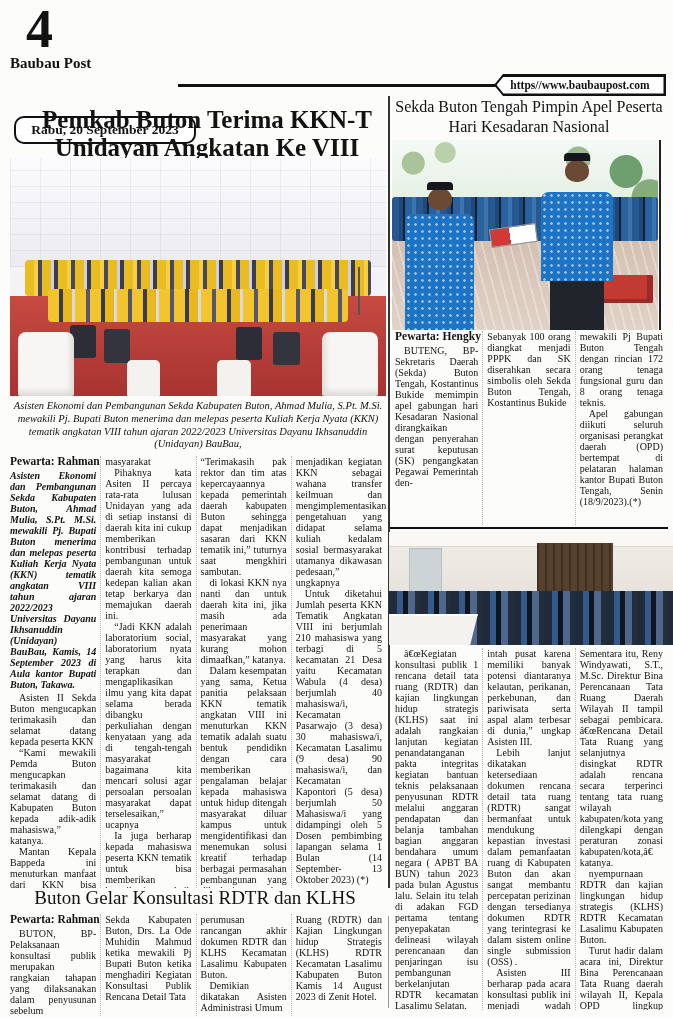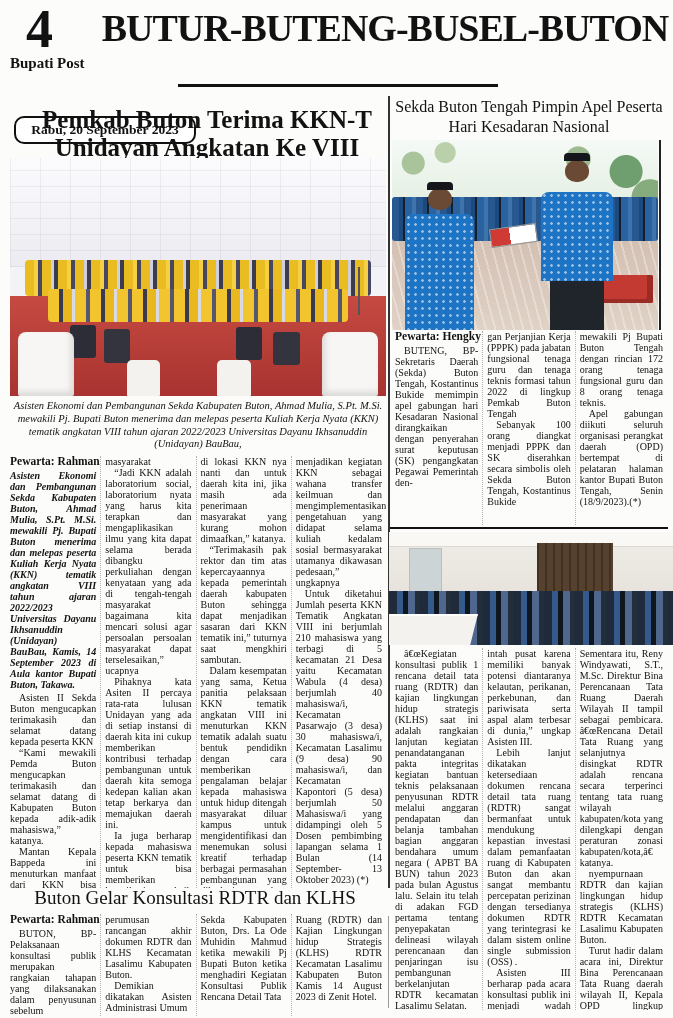--- a/index.html
+++ b/index.html
@@ -105,24 +105,26 @@
   .lead{font-weight:bold;font-style:italic;text-align:justify;margin:0 0 2px 0;}
   .para{margin:0;text-indent:9px;text-align:justify;}
   .cont .para:first-child{text-indent:0;}
 </style>
 </head>
 <body>
 
 <div class="page">
 
   <div class="pageno">4</div>
-  <div class="brand">Bupati Post</div>
-  <h1 class="banner">BUTUR-BUTENG-BUSEL-BUTON</h1>
+  <div class="brand">Baubau Post</div>
   <div class="mast-line"></div>
   <div class="date-pill">Rabu, 20 September 2023</div>
+  <div class="url-tag">
+    <div class="url-tag-inner">https//www.baubaupost.com</div>
+  </div>
 
   <div class="vrule-main"></div>
   <div class="vrule-bottom"></div>
   <div class="vrule-photoedge"></div>
   <div class="hrule-right"></div>
 
   <h2 class="hl-kkn">Pemkab Buton Terima KKN-T Unidayan Angkatan Ke VIII</h2>
 
   <div class="photo ph1">
     <div class="p1-ceiling"></div>
@@ -147,27 +149,27 @@
       <div class="byline">Pewarta: Rahman</div>
       <p class="lead">Asisten Ekonomi dan Pembangunan Sekda Kabupaten Buton, Ahmad Mulia, S.Pt. M.Si. mewakili Pj. Bupati Buton menerima dan melepas peserta Kuliah Kerja Nyata (KKN) tematik angkatan VIII tahun ajaran 2022/2023 Universitas Dayanu Ikhsanuddin (Unidayan) BauBau, Kamis, 14 September 2023 di Aula kantor Bupati Buton, Takawa.</p>
       <div>
           <p class="para">Asisten II Sekda Buton mengucapkan terimakasih dan selamat datang kepada peserta KKN</p>
           <p class="para">“Kami mewakili Pemda Buton mengucapkan terimakasih dan selamat datang di Kabupaten Buton kepada adik-adik mahasiswa,” katanya.</p>
           <p class="para">Mantan Kepala Bappeda ini menuturkan manfaat dari KKN bisa dijadikan wadah untuk melatih mahasiswa berpikir kritis dalam menghadapi berbagai masalah sosial ditengah</p>
         </div>
     </div>
     <div class="col cont">
         <p class="para">masyarakat</p>
+        <p class="para">Pihaknya kata Asiten II percaya rata-rata lulusan Unidayan yang ada di setiap instansi di daerah kita ini cukup memberikan kontribusi terhadap pembangunan untuk daerah kita semoga kedepan kalian akan tetap berkarya dan memajukan daerah ini.</p>
         <p class="para">“Jadi KKN adalah laboratorium social, laboratorium nyata yang harus kita terapkan dan mengaplikasikan ilmu yang kita dapat selama berada dibangku perkuliahan dengan kenyataan yang ada di tengah-tengah masyarakat bagaimana kita mencari solusi agar persoalan persoalan masyarakat dapat terselesaikan,” ucapnya</p>
-        <p class="para">Pihaknya kata Asiten II percaya rata-rata lulusan Unidayan yang ada di setiap instansi di daerah kita ini cukup memberikan kontribusi terhadap pembangunan untuk daerah kita semoga kedepan kalian akan tetap berkarya dan memajukan daerah ini.</p>
         <p class="para">Ia juga berharap kepada mahasiswa peserta KKN tematik untuk bisa memberikan kontribusi terbaik bagi masyarakat dan daerah. “Saya berharap kita bisa memberikan kontribusi bagi masyarakat</p>
       </div>
     <div class="col cont">
+        <p class="para">“Terimakasih pak rektor dan tim atas kepercayaannya kepada pemerintah daerah kabupaten Buton sehingga dapat menjadikan sasaran dari KKN tematik ini,” tuturnya saat mengkhiri sambutan.</p>
         <p class="para">di lokasi KKN nya nanti dan untuk daerah kita ini, jika masih ada penerimaan masyarakat yang kurang mohon dimaafkan,” katanya.</p>
-        <p class="para">“Terimakasih pak rektor dan tim atas kepercayaannya kepada pemerintah daerah kabupaten Buton sehingga dapat menjadikan sasaran dari KKN tematik ini,” tuturnya saat mengkhiri sambutan.</p>
         <p class="para">Dalam kesempatan yang sama, Ketua panitia pelaksaan KKN tematik angkatan VIII ini menuturkan KKN tematik adalah suatu bentuk pendidikn dengan cara memberikan pengalaman belajar kepada mahasiswa untuk hidup ditengah masyarakat diluar kampus untuk mengidentifikasi dan menemukan solusi kreatif terhadap berbagai permasahan pembangunan yang dihadapi masyarakat</p>
       </div>
     <div class="col cont">
         <p class="para">menjadikan kegiatan KKN sebagai wahana transfer keilmuan dan mengimplementasikan pengetahuan yang didapat selama kuliah kedalam sosial bermasyarakat utamanya dikawasan pedesaan,” ungkapnya</p>
         <p class="para">Untuk diketahui Jumlah peserta KKN Tematik Angkatan VIII ini berjumlah 210 mahasiswa yang terbagi di 5 kecamatan 21 Desa yaitu Kecamatan Wabula (4 desa) berjumlah 40 mahasiswa/i, Kecamatan Pasarwajo (3 desa) 30 mahasiswa/i, Kecamatan Lasalimu (9 desa) 90 mahasiswa/i, dan Kecamatan Kapontori (5 desa) berjumlah 50 Mahasiswa/i yang didampingi oleh 5 Dosen pembimbing lapangan selama 1 Bulan (14 September- 13 Oktober 2023) (*)</p>
       </div>
   </div>
 
   <h3 class="hl-apel">Sekda Buton Tengah Pimpin Apel Peserta Hari Kesadaran Nasional</h3>
 
@@ -193,21 +195,20 @@
   </div>
 
   <div class="cols cols-apel">
     <div class="col">
       <div class="byline">Pewarta: Hengky TA</div>
       <div>
           <p class="para">BUTENG, BP- Sekretaris Daerah (Sekda) Buton Tengah, Kostantinus Bukide memimpin apel gabungan hari Kesadaran Nasional dirangkaikan dengan penyerahan surat keputusan (SK) pengangkatan Pegawai Pemerintah den-</p>
         </div>
     </div>
     <div class="col cont">
-        <p class="para">gan Perjanjian Kerja (PPPK) pada jabatan fungsional tenaga guru dan tenaga teknis formasi tahun 2022 di lingkup Pemkab Buton Tengah</p>
         <p class="para">Sebanyak 100 orang diangkat menjadi PPPK dan SK diserahkan secara simbolis oleh Sekda Buton Tengah, Kostantinus Bukide</p>
       </div>
     <div class="col cont">
         <p class="para">mewakili Pj Bupati Buton Tengah dengan rincian 172 orang tenaga fungsional guru dan 8 orang tenaga teknis.</p>
         <p class="para">Apel gabungan diikuti seluruh organisasi perangkat daerah (OPD) bertempat di pelataran halaman kantor Bupati Buton Tengah, Senin (18/9/2023).(*)</p>
       </div>
   </div>
 
   <div class="photo ph3">
     <div class="p3-wall"></div>
@@ -221,25 +222,25 @@
   <h4 class="hl-rdtr">Buton Gelar Konsultasi RDTR dan KLHS</h4>
 
   <div class="cols cols-rdtr-left">
     <div class="col">
       <div class="byline">Pewarta: Rahman</div>
       <div>
           <p class="para">BUTON, BP- Pelaksanaan konsultasi publik merupakan rangkaian tahapan yang dilaksanakan dalam penyusunan sebelum</p>
         </div>
     </div>
     <div class="col cont">
+        <p class="para">Sekda Kabupaten Buton, Drs. La Ode Muhidin Mahmud ketika mewakili Pj Bupati Buton ketika menghadiri Kegiatan Konsultasi Publik Rencana Detail Tata</p>
+      </div>
+    <div class="col cont">
         <p class="para">perumusan rancangan akhir dokumen RDTR dan KLHS Kecamatan Lasalimu Kabupaten Buton.</p>
         <p class="para">Demikian dikatakan Asisten Administrasi Umum</p>
-      </div>
-    <div class="col cont">
-        <p class="para">Sekda Kabupaten Buton, Drs. La Ode Muhidin Mahmud ketika mewakili Pj Bupati Buton ketika menghadiri Kegiatan Konsultasi Publik Rencana Detail Tata</p>
       </div>
     <div class="col cont">
         <p class="para">Ruang (RDTR) dan Kajian Lingkungan hidup Strategis (KLHS) RDTR Kecamatan Lasalimu Kabupaten Buton Kamis 14 August 2023 di Zenit Hotel.</p>
       </div>
   </div>
 
   <div class="cols cols-rdtr-right">
     <div class="col">
         <p class="para">â€œKegiatan konsultasi publik 1 rencana detail tata ruang (RDTR) dan kajian lingkungan hidup strategis (KLHS) saat ini adalah rangkaian lanjutan kegiatan penandatanganan pakta integritas kegiatan bantuan teknis pelaksanaan penyusunan RDTR melalui anggaran pendapatan dan belanja tambahan bagian anggaran bendahara umum negara ( APBT BA BUN) tahun 2023 pada bulan Agustus lalu. Selain itu telah di adakan FGD pertama tentang penyepakatan delineasi wilayah perencanaan dan penjaringan isu pembangunan berkelanjutan RDTR kecamatan Lasalimu Selatan.</p>
       </div>

